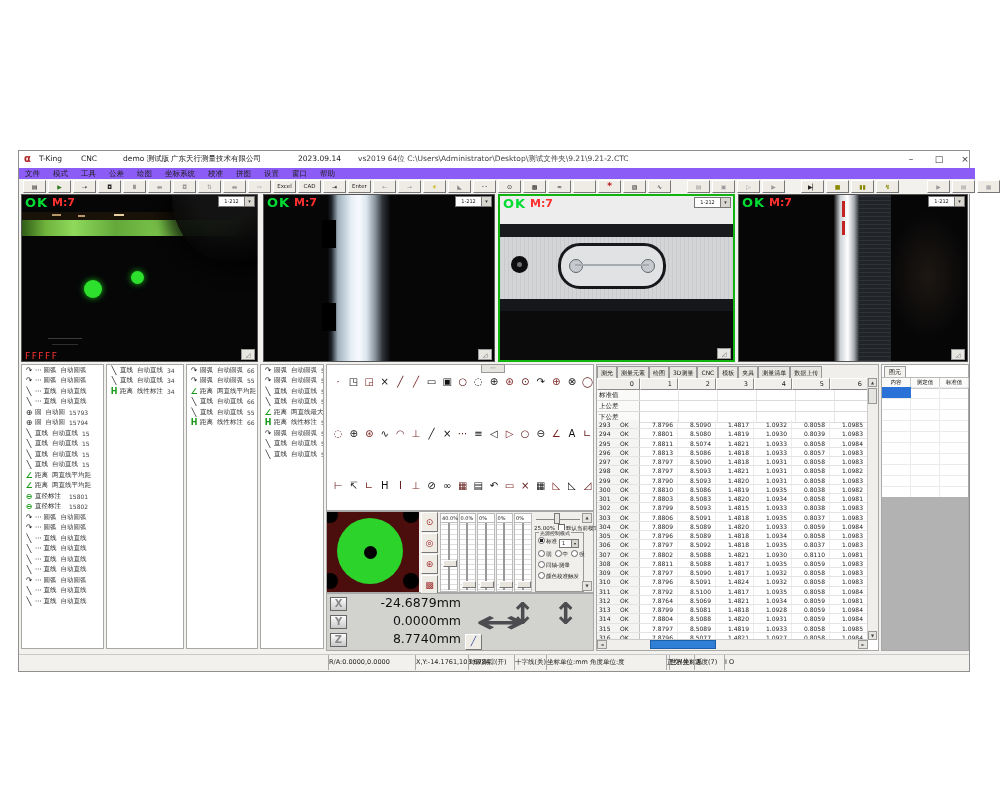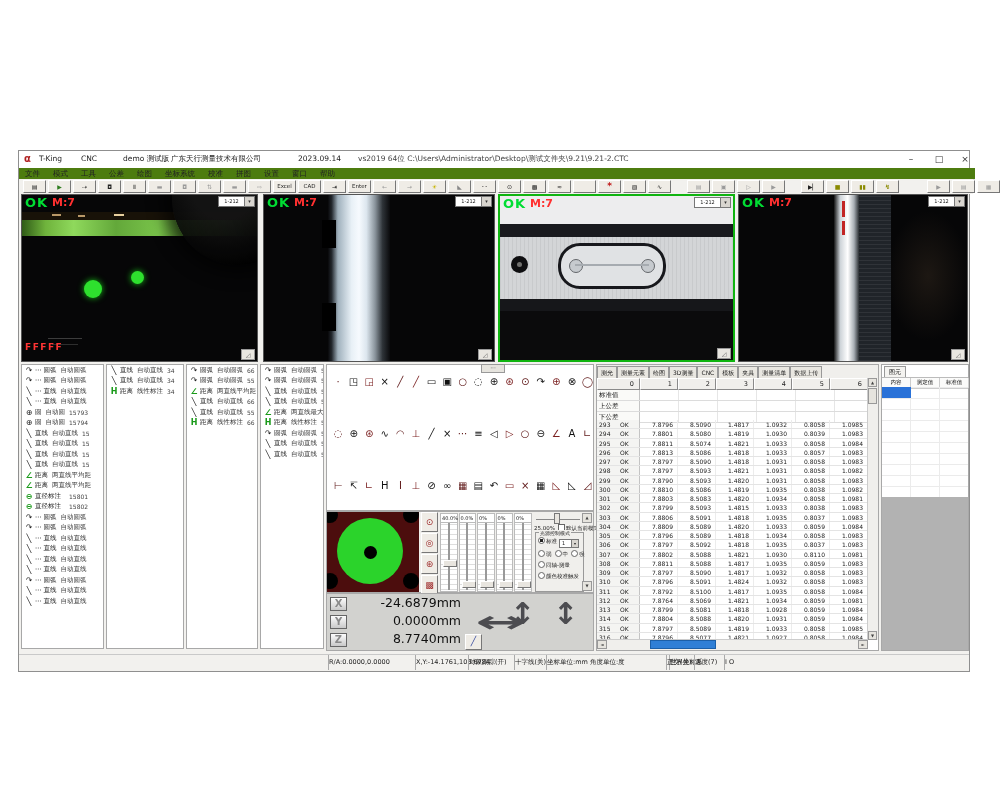--- a/index.html
+++ b/index.html
@@ -5,21 +5,21 @@
   html,body{margin:0;padding:0;width:1000px;height:789px;background:#fff;overflow:hidden;
     font-family:"DejaVu Sans","Liberation Sans",sans-serif;-webkit-font-smoothing:antialiased;}
   #app{position:absolute;left:18px;top:150px;width:952px;height:522px;background:#f2f1ee;
     border:1px solid #8f8f8f;box-sizing:border-box;font-size:8px;color:#111;}
   
   .titlebar{position:absolute;left:0;top:0;width:100%;height:17px;background:#fff;border-bottom:1px solid #e0e0e0;}
   .logo{position:absolute;left:5px;top:2px;width:11px;height:11px;color:#b02020;font-weight:bold;font-size:10px;line-height:11px;}
   .tseg{position:absolute;top:3px;font-size:7.5px;color:#222;white-space:nowrap;}
   .winbtn{position:absolute;top:1px;width:24px;height:14px;text-align:center;line-height:14px;font-size:9px;color:#333;}
   
-  .menubar{position:absolute;left:0;top:17px;width:100%;height:11px;background:#4d7c0f;border-bottom:1px solid #ddd;display:flex;align-items:center;padding-left:6px;gap:13px;}
+  .menubar{position:absolute;left:0;top:17px;width:100%;height:11px;background:#8b5cf6;border-bottom:1px solid #ddd;display:flex;align-items:center;padding-left:6px;gap:13px;}
   .mitem{font-size:7.5px;color:#222;white-space:nowrap;}
   
   .toolbar{position:absolute;left:0;top:28px;width:100%;height:15px;background:#f2f1ee;display:flex;align-items:center;padding-left:4px;gap:2px;}
   .tbtn{display:inline-block;min-width:21px;height:11px;background:#efece6;border:1px solid;border-color:#fff #777 #777 #fff;
     font-size:6px;line-height:11px;text-align:center;color:#222;white-space:nowrap;overflow:hidden;}
   .tbtn.txt{font-size:5.5px;}
   .tbtn.dis{color:#9a9a9a;}
   .tbtn.c-grn{color:#2e7d1f;}
   .tbtn.c-yel{color:#c8b400;}
   .tbtn.c-red{color:#c01818;font-weight:bold;font-size:9px;}
@@ -30,21 +30,21 @@
   
   .cam{position:absolute;top:43px;height:168px;background:#060607;overflow:hidden;border:1px solid #555;box-sizing:border-box;}
   .cam.sel{border:2px solid #10b410;}
   .ok{position:absolute;left:3px;top:0;font-size:13px;font-weight:bold;color:#00dd33;letter-spacing:1px;z-index:9;}
   .m7{position:absolute;left:30px;top:1px;font-size:11px;font-weight:bold;color:#ff3030;z-index:9;}
   .camdd{position:absolute;right:2px;top:1px;height:9px;z-index:9;display:flex;}
   .ddv{width:25px;height:9px;background:#fff;border:1px solid #777;font-size:5px;line-height:9px;text-align:center;color:#222;}
   .dda{width:9px;height:9px;background:#d8d5cf;border:1px solid #777;border-left:none;font-size:5px;line-height:9px;text-align:center;color:#333;}
   .corner{position:absolute;right:2px;bottom:1px;width:12px;height:9px;background:#e8e6e0;border:1px solid #999;
     font-size:6px;line-height:9px;text-align:center;color:#666;z-index:9;}
-  .ffff{position:absolute;left:3px;bottom:9px;font-size:9px;font-weight:bold;color:#ff3434;letter-spacing:1.5px;z-index:9;}
+  .ffff{position:absolute;left:3px;bottom:0;font-size:9px;font-weight:normal;color:#ff3434;letter-spacing:1.5px;z-index:9;}
   
   .c1-dirt{position:absolute;left:0;top:17px;width:100%;height:8px;background:#181208;}
   .spk{position:absolute;height:2px;background:#b89868;}
   .c1-band{position:absolute;left:0;top:25px;width:100%;height:16px;
     background:linear-gradient(90deg,#2f5b17,#6fb33c 10%,#8fd95c 22%,#63a83a 40%,#79c34a 58%,#3f7020 78%,#13270b 95%);}
   .c1-sphere{position:absolute;left:150px;top:-62px;width:132px;height:132px;border-radius:50%;
     background:radial-gradient(circle at 40% 40%,#141414 30%,#000 75%);opacity:.93;box-shadow:0 0 18px 8px rgba(0,0,0,.75);}
   .gdot{position:absolute;border-radius:50%;background:#2ee02e;box-shadow:0 0 6px #17c417;}
   .c1-l1{position:absolute;left:26px;top:143px;width:34px;height:1px;background:#3c3c3c;}
   .c1-l2{position:absolute;left:30px;top:149px;width:26px;height:1px;background:#2e2e2e;}

